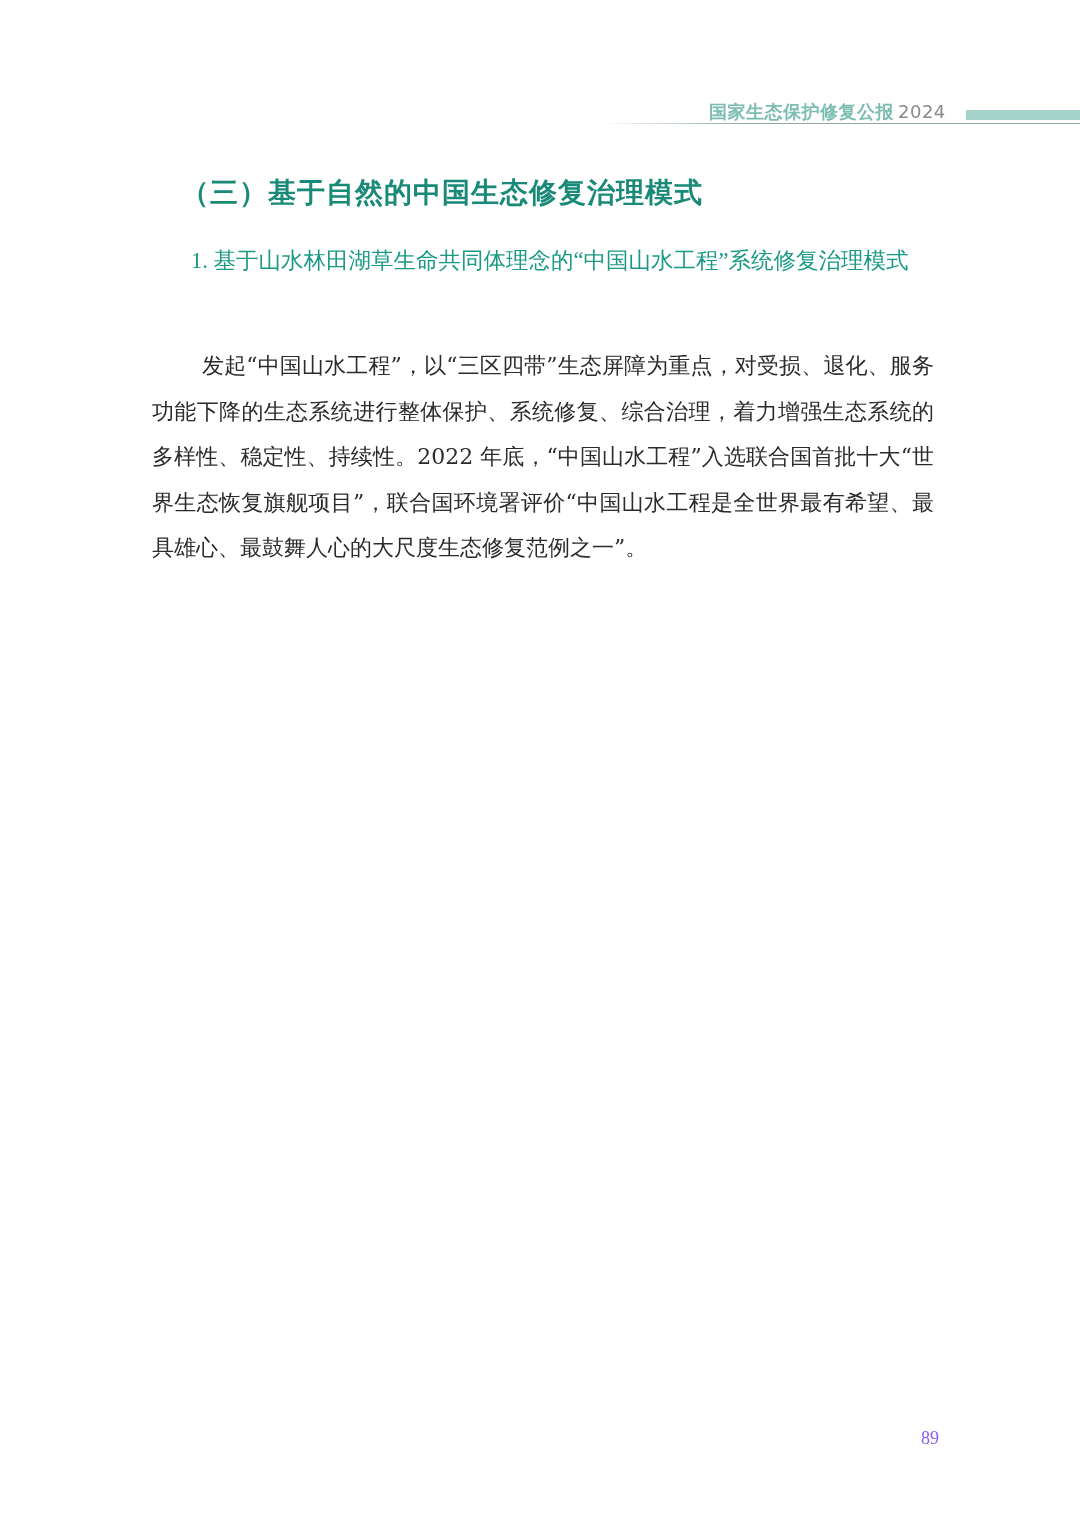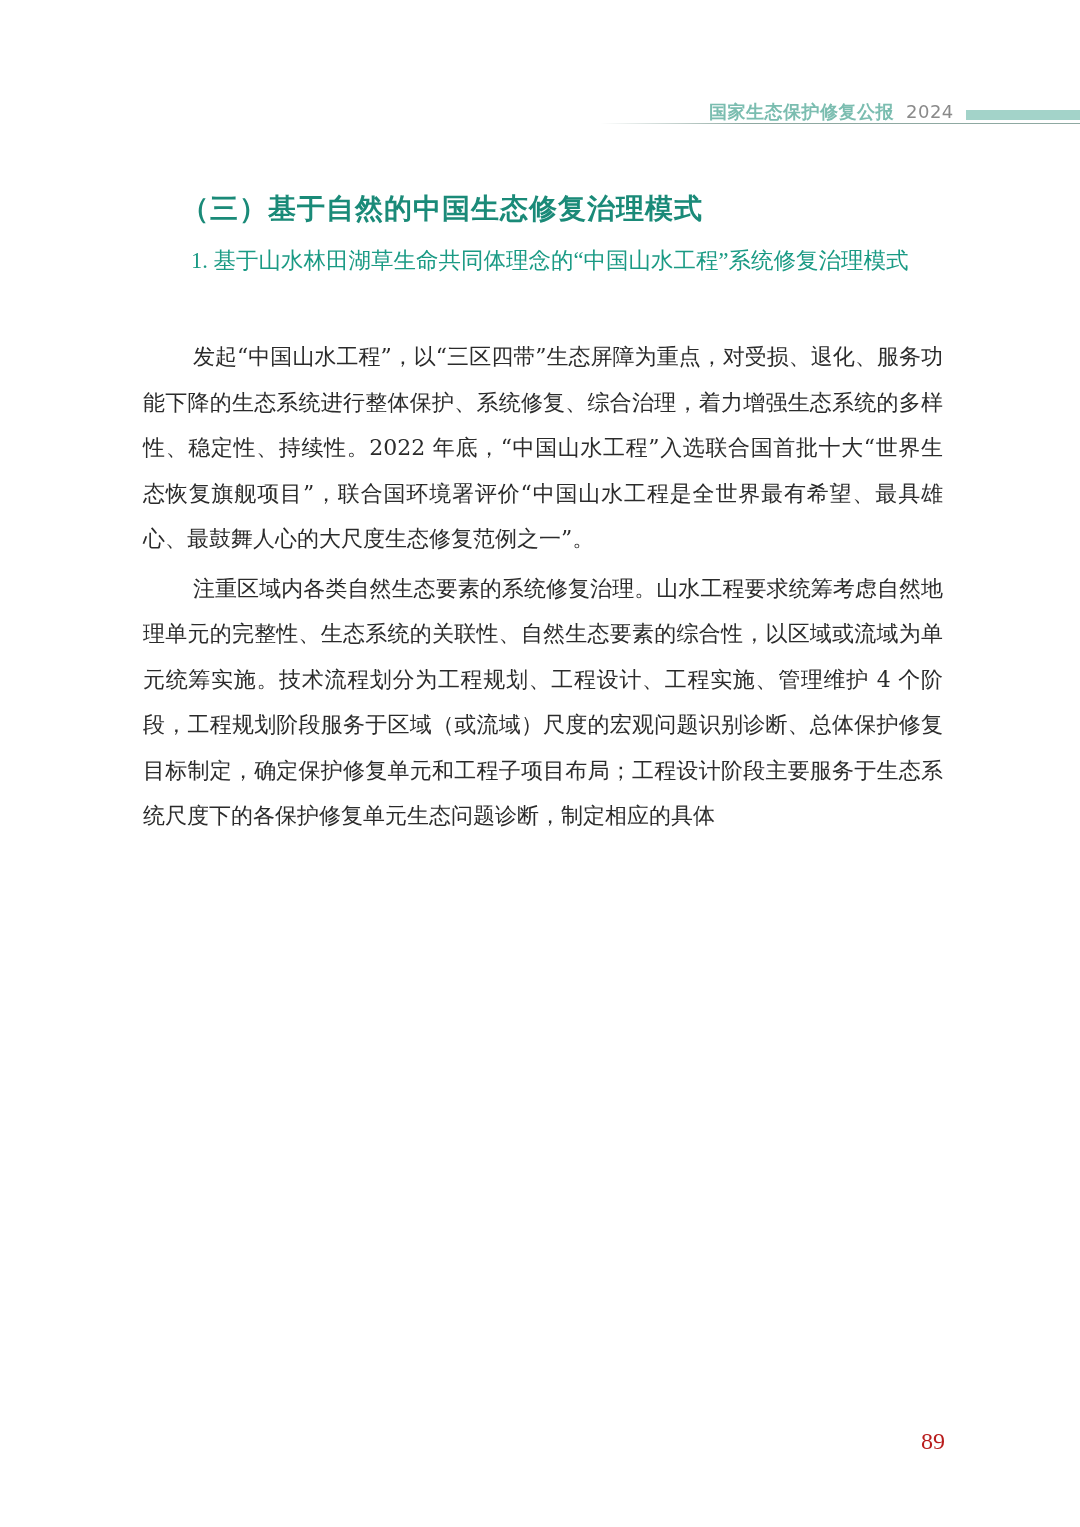--- a/index.html
+++ b/index.html
@@ -15,62 +15,61 @@
   .header-line {
     position: absolute; left: 600px; top: 27px; width: 480px; height: 1px;
     background: linear-gradient(to right, rgba(150,170,165,0), #8fa9a2 30%, #8fa9a2);
   }
   .header-title {
     position: absolute; left: 709px; top: 4px;
     font-family: "DejaVu Sans", "Liberation Sans", sans-serif;
     font-size: 18px; font-weight: bold; color: #7bbdb0; letter-spacing: 0.5px;
     white-space: nowrap;
   }
-  .header-year { color: #8a8a8a; font-weight: normal; margin-left: 12px; }
+  .header-year { color: #8a8a8a; font-weight: normal; margin-left: 4px; }
   .header-bar {
     position: absolute; left: 966px; top: 14px; width: 114px; height: 10px;
     background: #a3d3c9;
   }
   .section-title {
-    position: absolute; left: 181px; top: 190px;
+    position: absolute; left: 181px; top: 174px;
     font-family: Liberation Serif, serif;
     font-size: 28px; font-weight: bold; color: #1a8a78; white-space: nowrap;
     letter-spacing: 1px;
   }
   .sub-title {
     position: absolute; left: 139px; top: 238px; width: 810px;
     font-family: Liberation Serif, serif;
     font-size: 22.5px; color: #1a9a84; line-height: 45px;
     text-indent: 52px; text-align: justify;
   }
   .body-text {
     position: absolute; left: 139px; top: 330px; width: 808px;
     font-size: 22px; line-height: 45.5px; color: #2b2b2b;
     text-align: justify;
   }
-  .body-text p { margin: 4px; text-indent: 50px; }
+  .body-text p { margin: 13px; text-indent: 50px; }
   .page-number {
     position: absolute; left: 921px; top: 1428px;
     font-family: "Liberation Serif", "DejaVu Serif", serif;
-    font-size: 24px; color: #b91c1c;
+    font-size: 18px; color: #8b5cf6;
   }
 </style>
 </head>
 <body>
 
 <div class="header">
   <div class="header-line"></div>
   <div class="header-title">
     <span>国家生态保护修复公报</span><span class="header-year">2024</span>
   </div>
   <div class="header-bar"></div>
 </div>
 
 <div class="section-title">（三）基于自然的中国生态修复治理模式</div>
 
 <div class="sub-title">1. 基于山水林田湖草生命共同体理念的“中国山水工程”系统修复治理模式</div>
 
 <div class="body-text">
   <p>发起“中国山水工程”，以“三区四带”生态屏障为重点，对受损、退化、服务功能下降的生态系统进行整体保护、系统修复、综合治理，着力增强生态系统的多样性、稳定性、持续性。2022 年底，“中国山水工程”入选联合国首批十大“世界生态恢复旗舰项目”，联合国环境署评价“中国山水工程是全世界最有希望、最具雄心、最鼓舞人心的大尺度生态修复范例之一”。</p>
-  <p>注重区域内各类自然生态要素的系统修复治理。山水工程要求统筹考虑自然地理单元的完整性、生态系统的关联性、自然生态要素的综合性，以区域或流域为单元统筹实施。技术流程划分为工程规划、工程设计、工程实施、管理维护 4 个阶段，工程规划阶段服务于区域（或流域）尺度的宏观问题识别诊断、总体保护修复目标制定，确定保护修复单元和工程子项目布局；工程设计阶段主要服务于生态系统尺度下的各保护修复单元生态问题诊断，制定相应的具体</p>
 </div>
 
 <div class="page-number">89</div>
 
 </body></html>

